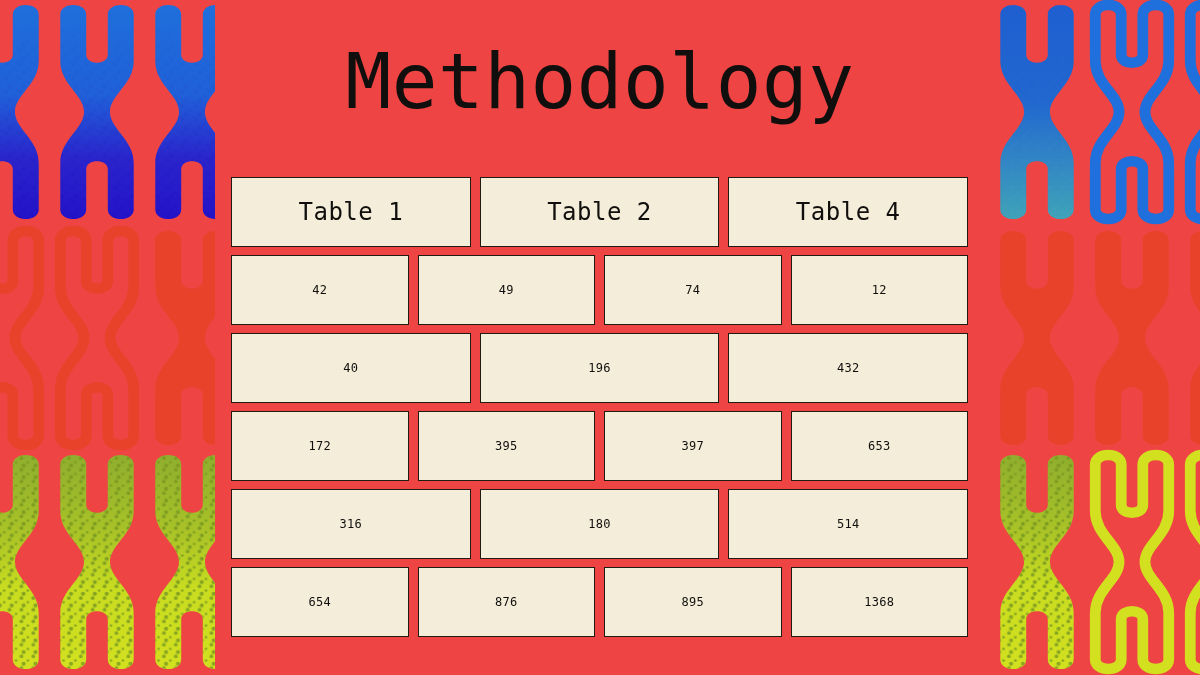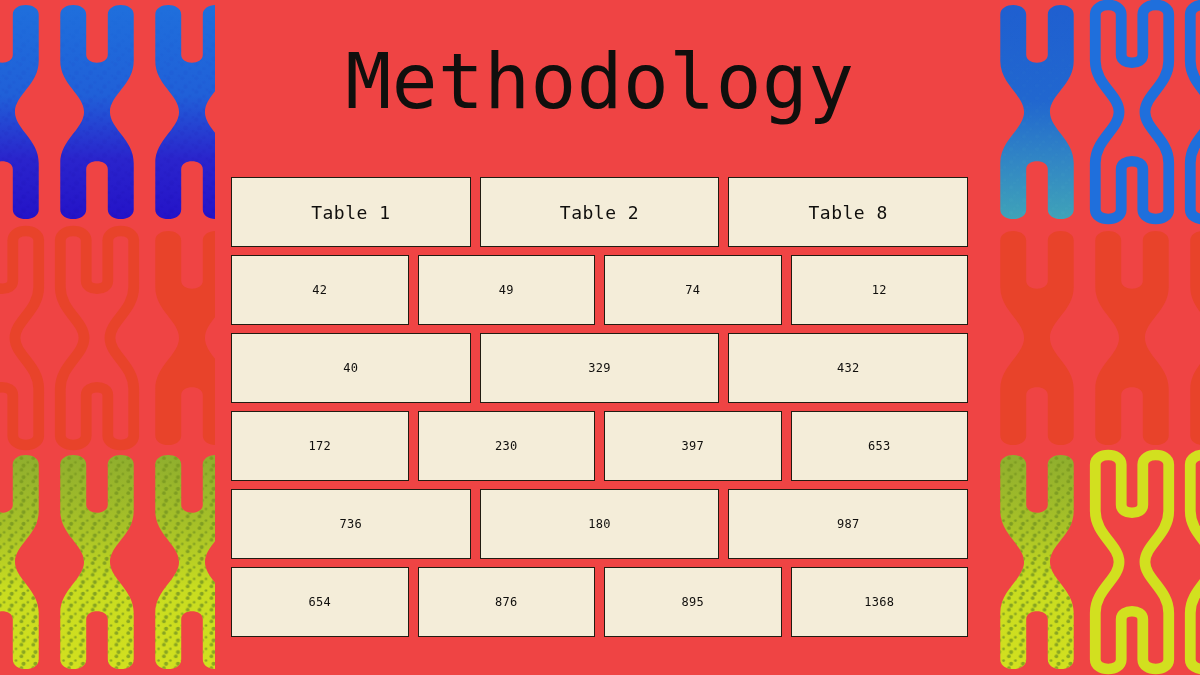--- a/index.html
+++ b/index.html
@@ -61,21 +61,21 @@
     box-sizing: border-box;
     border: 1.6px solid #211c12;
     background: #f4edd9;
     display: flex;
     align-items: center;
     justify-content: center;
     color: #100f0d;
   }
   .header-row .cell {
     height: 70px;
-    font-size: 18px;
+    font-size: 24px;
     font-weight: 400;
     letter-spacing: 0.5px;
   }
   .data-row .cell {
     height: 70px;
     font-size: 12px;
     font-weight: 400;
     letter-spacing: 0.3px;
   }
 </style>
@@ -284,47 +284,47 @@
     </svg>
   </div>
 
   <div id="page-title">Methodology</div>
 
   <div id="data-table">
 
     <div class="table-row header-row">
       <div class="cell">Table 1</div>
       <div class="cell">Table 2</div>
-      <div class="cell">Table 8</div>
+      <div class="cell">Table 4</div>
     </div>
 
     <div class="table-row data-row">
       <div class="cell">42</div>
       <div class="cell">49</div>
       <div class="cell">74</div>
       <div class="cell">12</div>
     </div>
 
     <div class="table-row data-row">
       <div class="cell">40</div>
-      <div class="cell">329</div>
+      <div class="cell">196</div>
       <div class="cell">432</div>
     </div>
 
     <div class="table-row data-row">
       <div class="cell">172</div>
-      <div class="cell">230</div>
+      <div class="cell">395</div>
       <div class="cell">397</div>
       <div class="cell">653</div>
     </div>
 
     <div class="table-row data-row">
-      <div class="cell">736</div>
+      <div class="cell">316</div>
       <div class="cell">180</div>
-      <div class="cell">987</div>
+      <div class="cell">514</div>
     </div>
 
     <div class="table-row data-row">
       <div class="cell">654</div>
       <div class="cell">876</div>
       <div class="cell">895</div>
       <div class="cell">1368</div>
     </div>
 
   </div>

